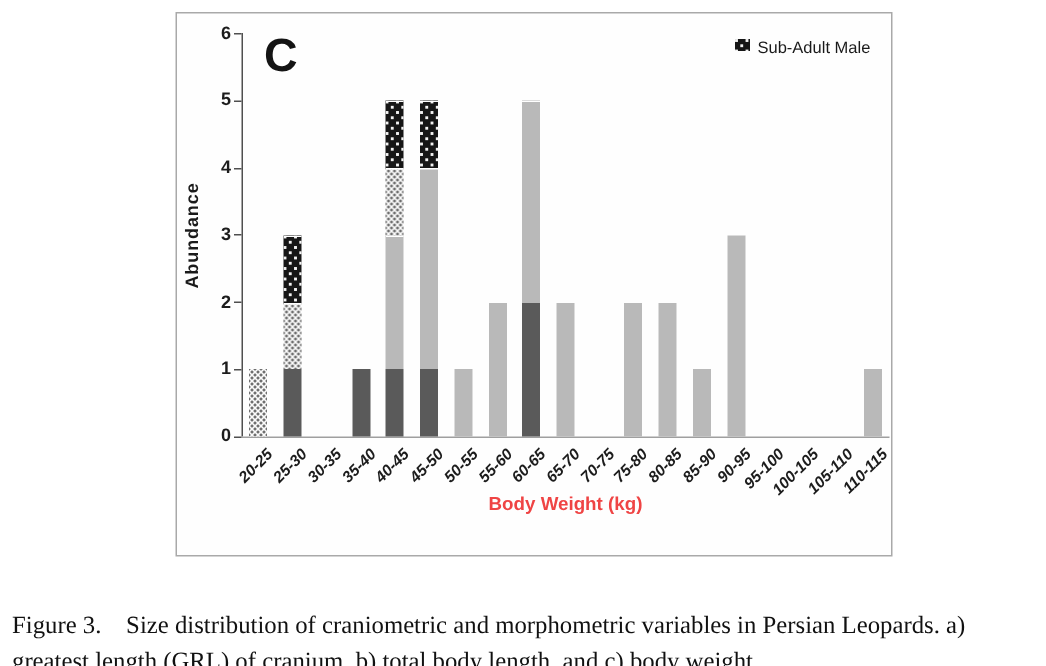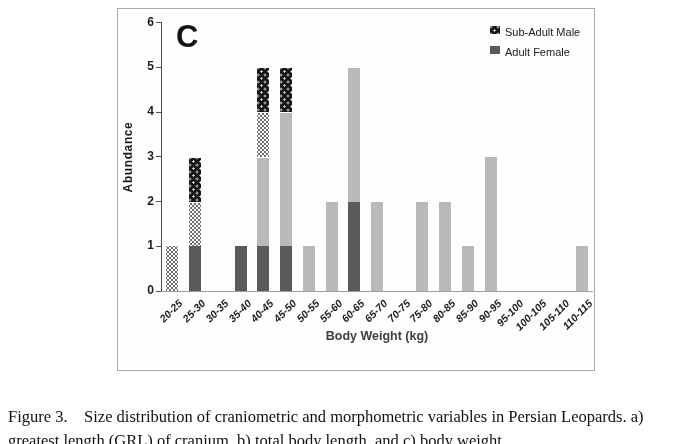--- a/index.html
+++ b/index.html
@@ -39,21 +39,21 @@
       radial-gradient(circle, #6f6f6f 0.9px, transparent 1.15px);
     background-size:4px 4px, 4px 4px;
     background-position:0 0, 2px 2px;
   }
   .xticklabel {
     position:absolute; width:60px; height:13px; font-size:10.5px; font-weight:bold; font-style:italic;
     text-align:right; transform:rotate(-45deg); transform-origin:100% 0; color:#1c1c1c; white-space:nowrap;
   }
   .xlabel {
     position:absolute; left:43px; top:320px; width:432px; text-align:center;
-    font-size:12.5px; font-weight:bold; color:#404040;
+    font-size:12.5px; font-weight:bold; color:#ef4444;
   }
   .legend { position:absolute; left:372px; top:17px; }
   .legend-item { display:flex; align-items:flex-start; height:20px; }
   .legend-marker { width:10px; height:8px; margin-right:5px; flex:0 0 auto; }
   .legend-label { font-size:11px; color:#1a1a1a; white-space:nowrap; }
   .caption {
     position:absolute; left:8px; top:388px; width:686px;
     font-family:"Liberation Serif", serif; font-size:16.5px; line-height:1.5; color:#111111;
     white-space:pre-wrap;
   }
@@ -65,24 +65,20 @@
   <div class="panel-label">C</div>
   <div class="ylabel">Abundance</div>
   <div class="yaxis"></div>
   <div class="xaxis"></div>
   <div id="plot"></div>
   <div class="xlabel">Body Weight (kg)</div>
   <div id="legend" class="legend">
       <div class="legend-item">
         <div class="legend-marker pat-black-dots"></div>
         <div class="legend-label">Sub-Adult Male</div>
-      </div>
-      <div class="legend-item">
-        <div class="legend-marker" style="background: rgb(90, 90, 90);"></div>
-        <div class="legend-label">Adult Female</div>
       </div>
     </div>
 <div class="ytick" style="left: 38px; top: 281.5px;"></div>
     <div class="yticklabel" style="top: 274px;">0</div>
     <div class="ytick" style="left: 38px; top: 236.75px;"></div>
     <div class="yticklabel" style="top: 229.25px;">1</div>
     <div class="ytick" style="left: 38px; top: 192px;"></div>
     <div class="yticklabel" style="top: 184.5px;">2</div>
     <div class="ytick" style="left: 38px; top: 147.25px;"></div>
     <div class="yticklabel" style="top: 139.75px;">3</div>

